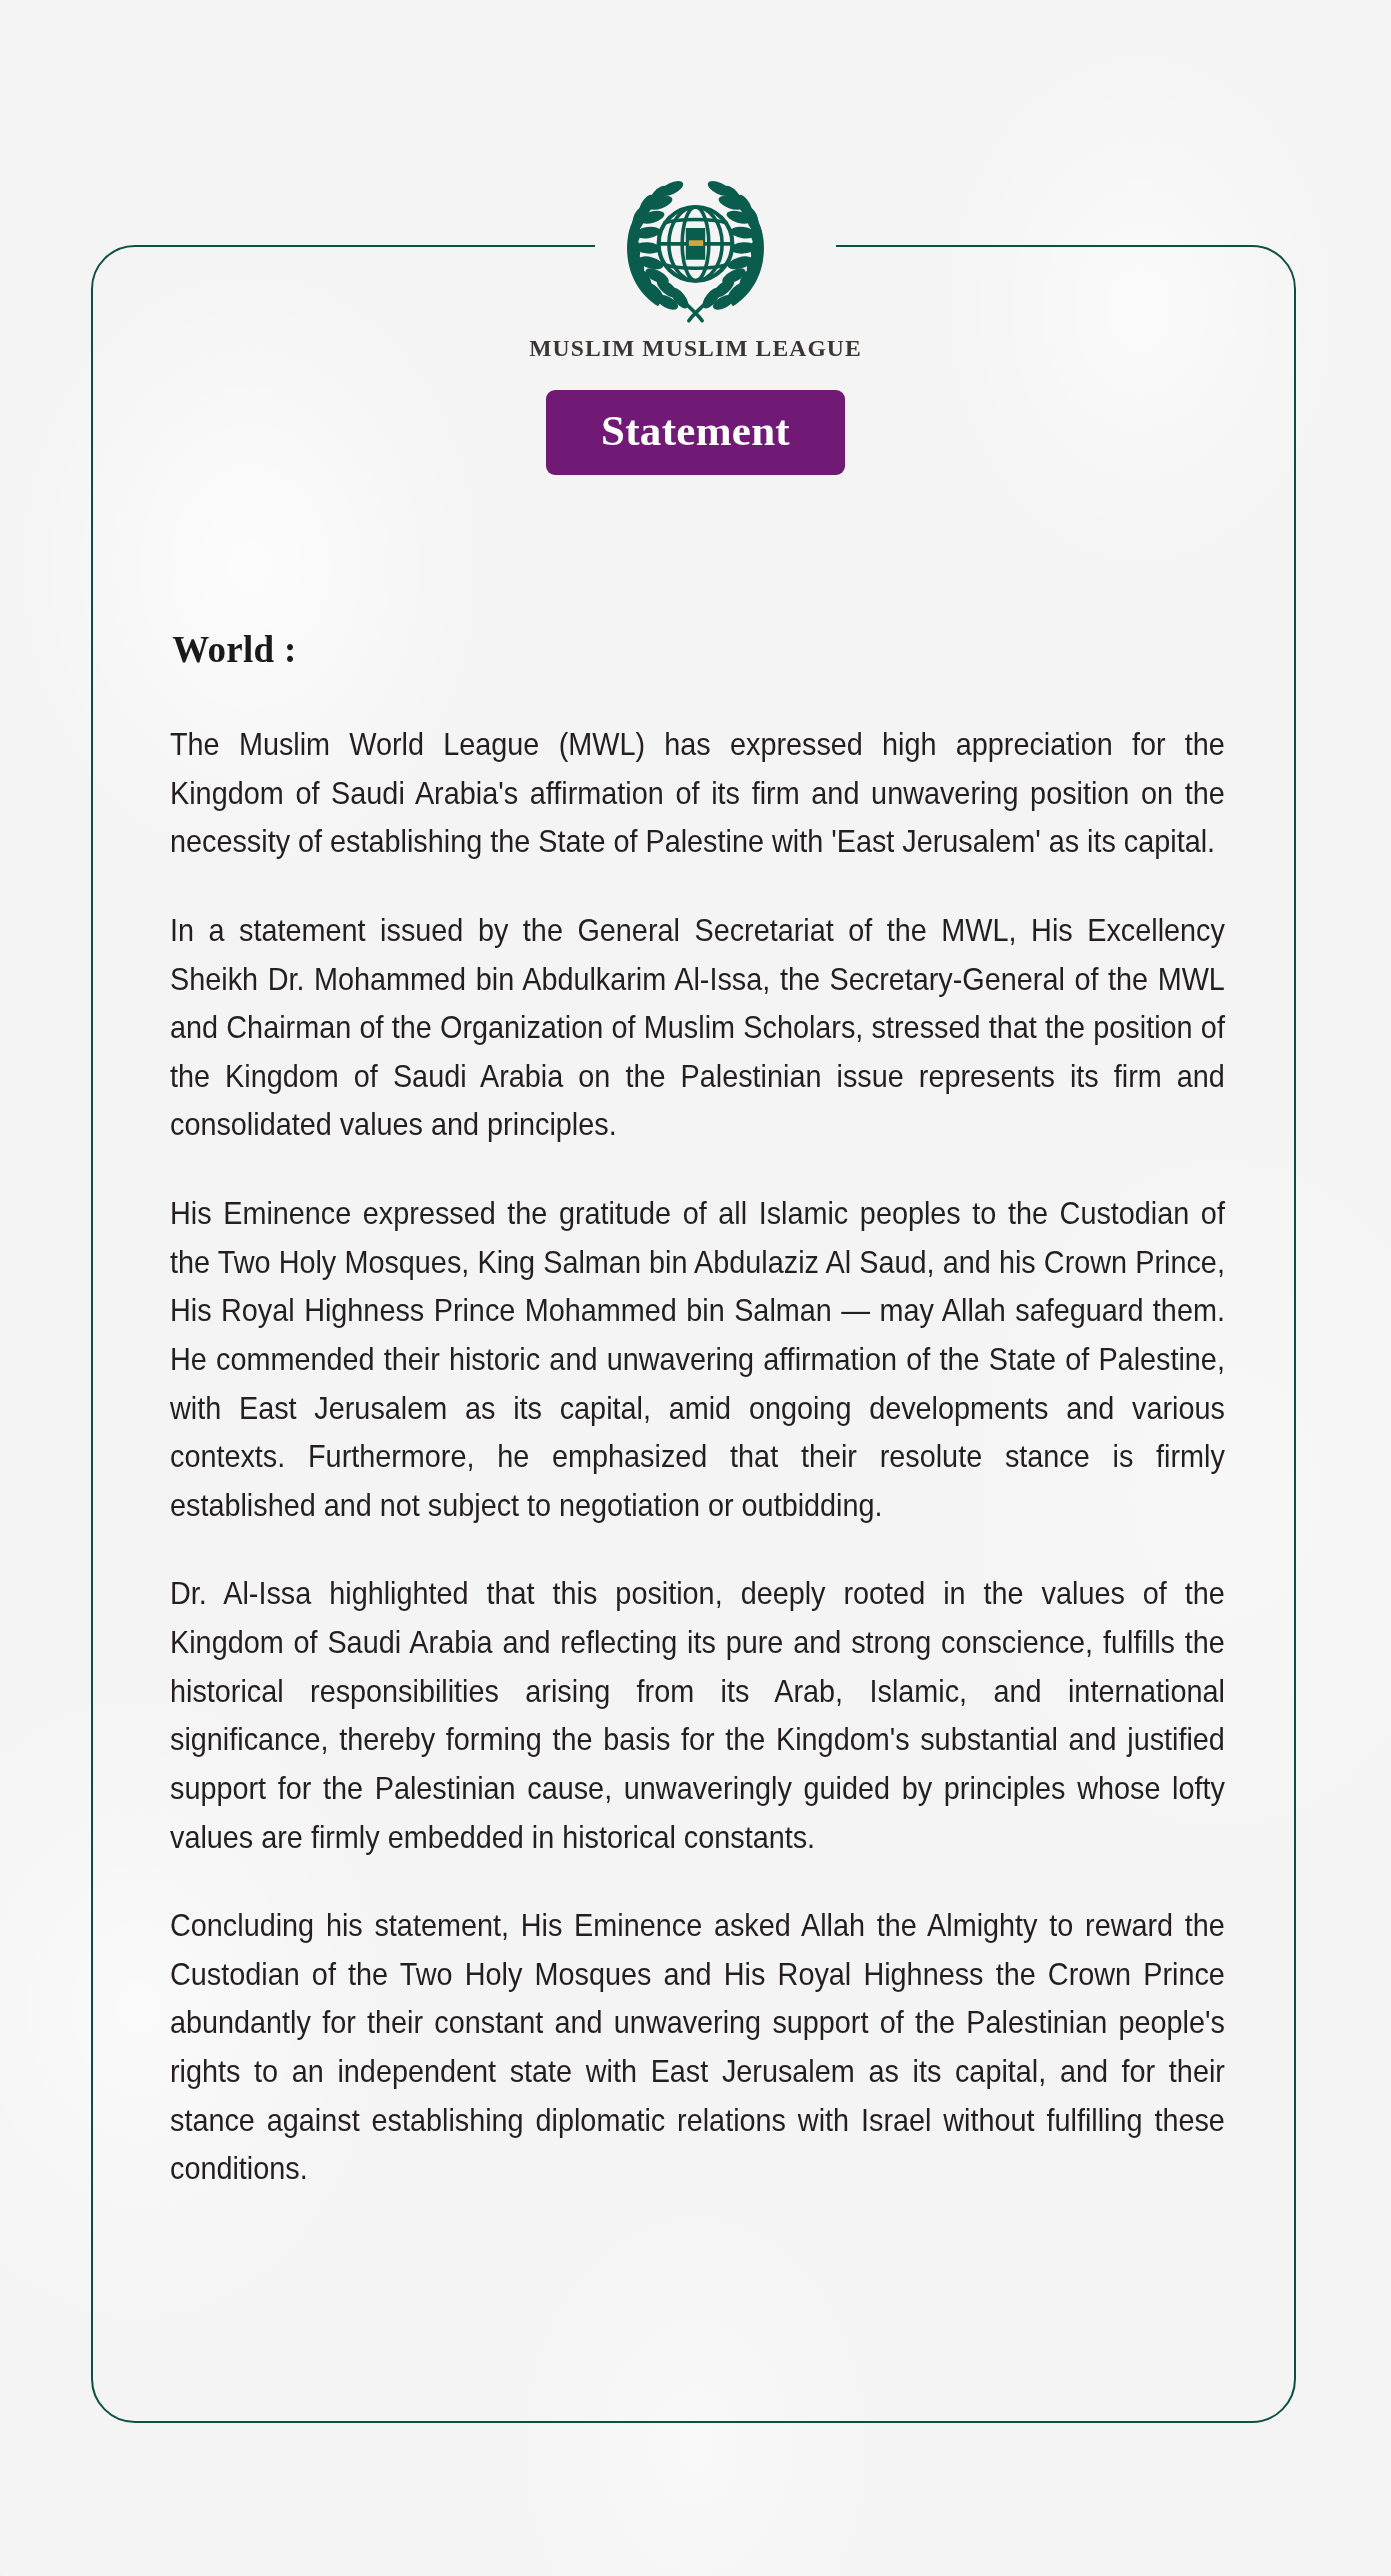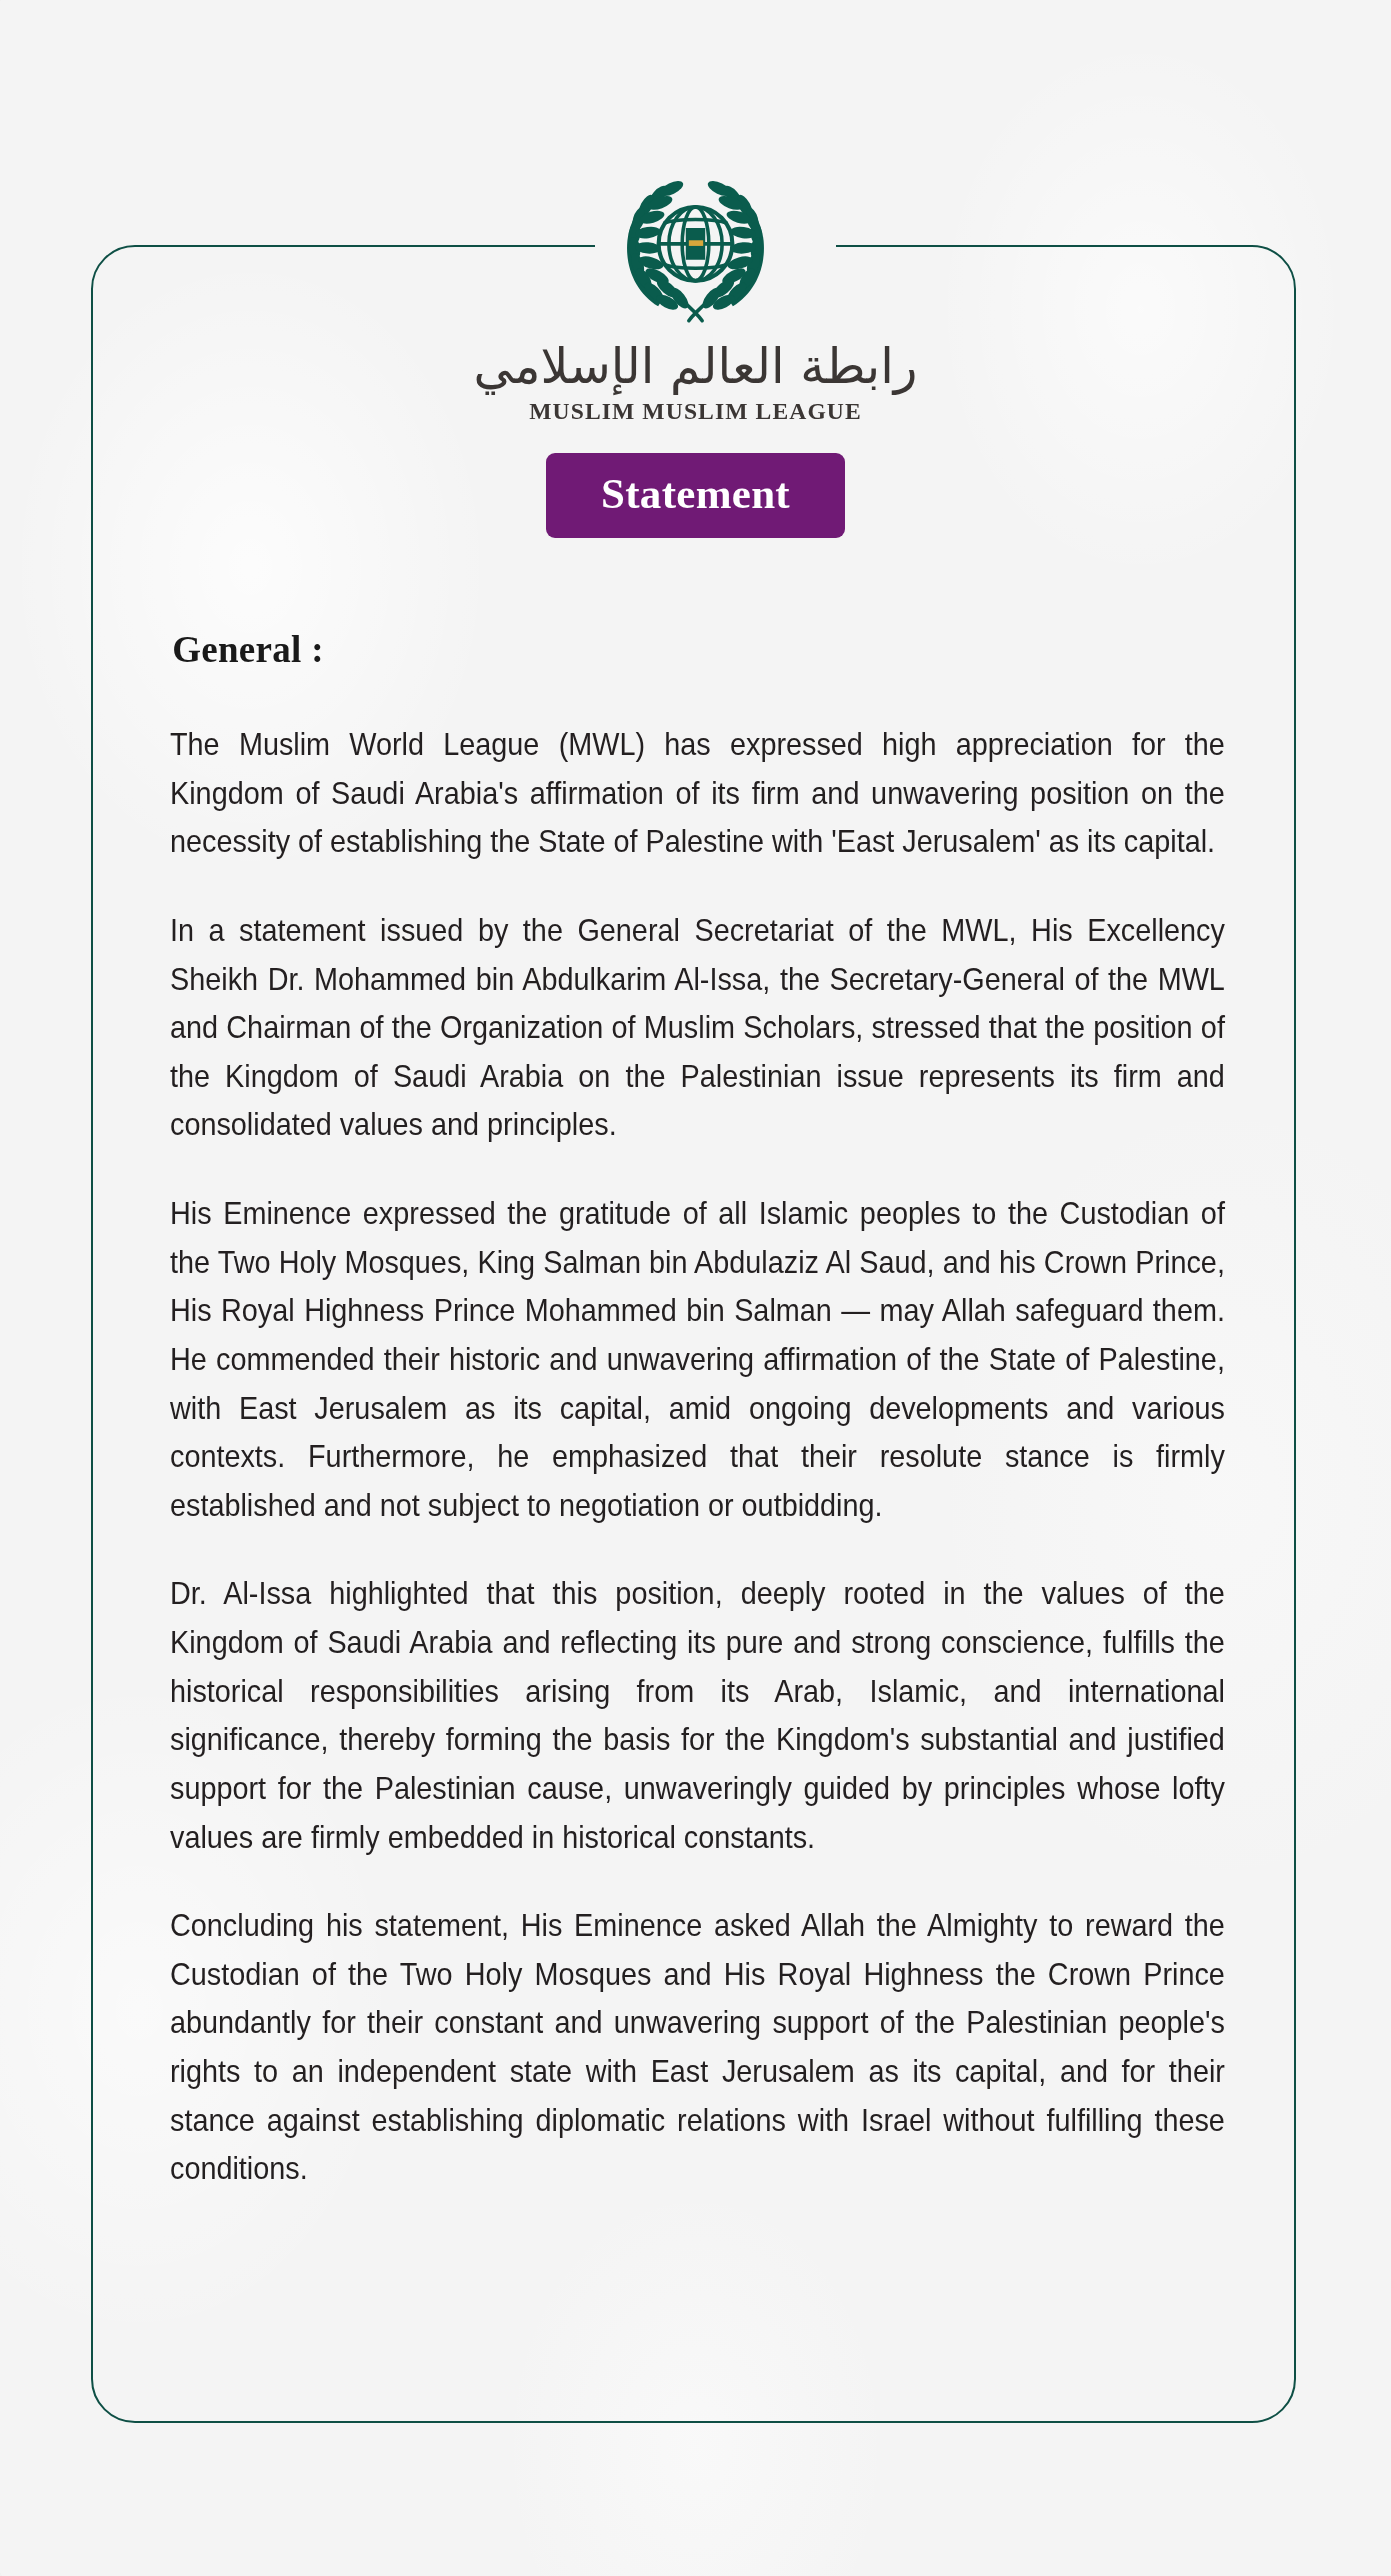--- a/index.html
+++ b/index.html
@@ -205,26 +205,25 @@
         <line x1="93" y1="140" x2="237" y2="140"></line>
         <path d="M103 100 C127 90 203 90 227 100"></path>
         <path d="M103 180 C127 190 203 190 227 180"></path>
       </g>
 
       <rect x="146" y="109" width="38" height="62" fill="#0a5c4d"></rect>
       <rect x="152" y="133" width="28" height="11" fill="#d6a63c"></rect>
     </g>
   </svg>
 
-  <div class="arabic-title">رابطة العالم الإسلامي</div>
   <div class="latin-title">MUSLIM MUSLIM LEAGUE</div>
   <div class="badge">Statement</div>
 </div>
 
 <div class="content">
-  <h1 class="dateline">General :</h1>
+  <h1 class="dateline">World :</h1>
   <p class="para">The Muslim World League (MWL) has expressed high appreciation for the Kingdom of Saudi Arabia's affirmation of its firm and unwavering position on the necessity of establishing the State of Palestine with 'East Jerusalem' as its capital.</p>
   <p class="para">In a statement issued by the General Secretariat of the MWL, His Excellency Sheikh Dr. Mohammed bin Abdulkarim Al-Issa, the Secretary-General of the MWL and Chairman of the Organization of Muslim Scholars, stressed that the position of the Kingdom of Saudi Arabia on the Palestinian issue represents its firm and consolidated values and principles.</p>
   <p class="para">His Eminence expressed the gratitude of all Islamic peoples to the Custodian of the Two Holy Mosques, King Salman bin Abdulaziz Al Saud, and his Crown Prince, His Royal Highness Prince Mohammed bin Salman — may Allah safeguard them. He commended their historic and unwavering affirmation of the State of Palestine, with East Jerusalem as its capital, amid ongoing developments and various contexts. Furthermore, he emphasized that their resolute stance is firmly established and not subject to negotiation or outbidding.</p>
   <p class="para">Dr. Al-Issa highlighted that this position, deeply rooted in the values of the Kingdom of Saudi Arabia and reflecting its pure and strong conscience, fulfills the historical responsibilities arising from its Arab, Islamic, and international significance, thereby forming the basis for the Kingdom's substantial and justified support for the Palestinian cause, unwaveringly guided by principles whose lofty values are firmly embedded in historical constants.</p>
   <p class="para">Concluding his statement, His Eminence asked Allah the Almighty to reward the Custodian of the Two Holy Mosques and His Royal Highness the Crown Prince abundantly for their constant and unwavering support of the Palestinian people's rights to an independent state with East Jerusalem as its capital, and for their stance against establishing diplomatic relations with Israel without fulfilling these conditions.</p>
 </div>
 
 
 </body></html>

